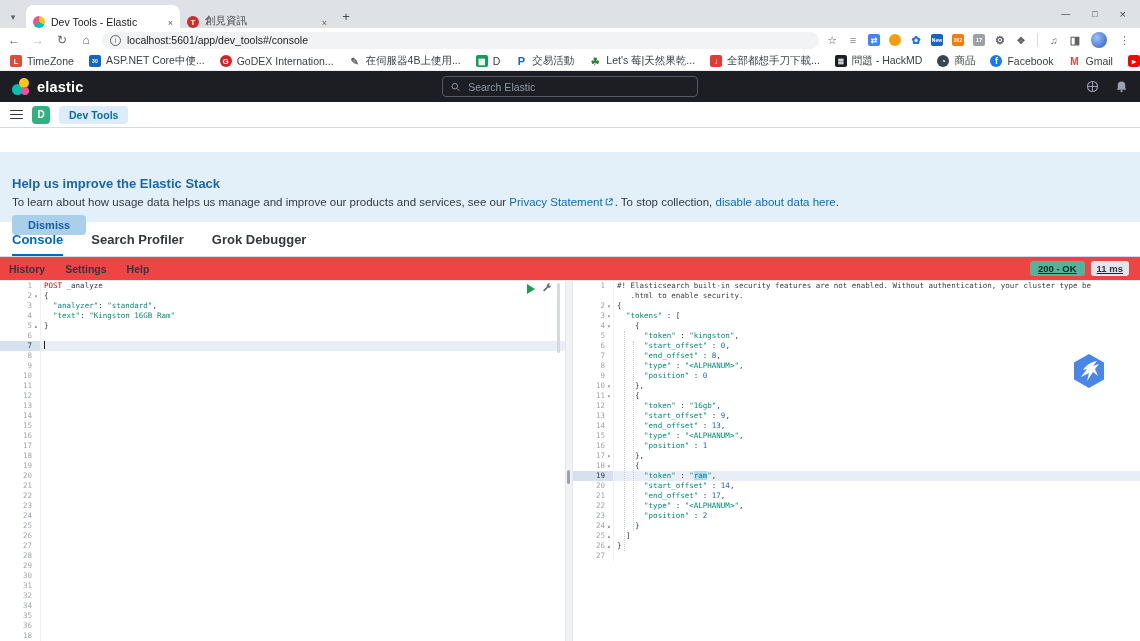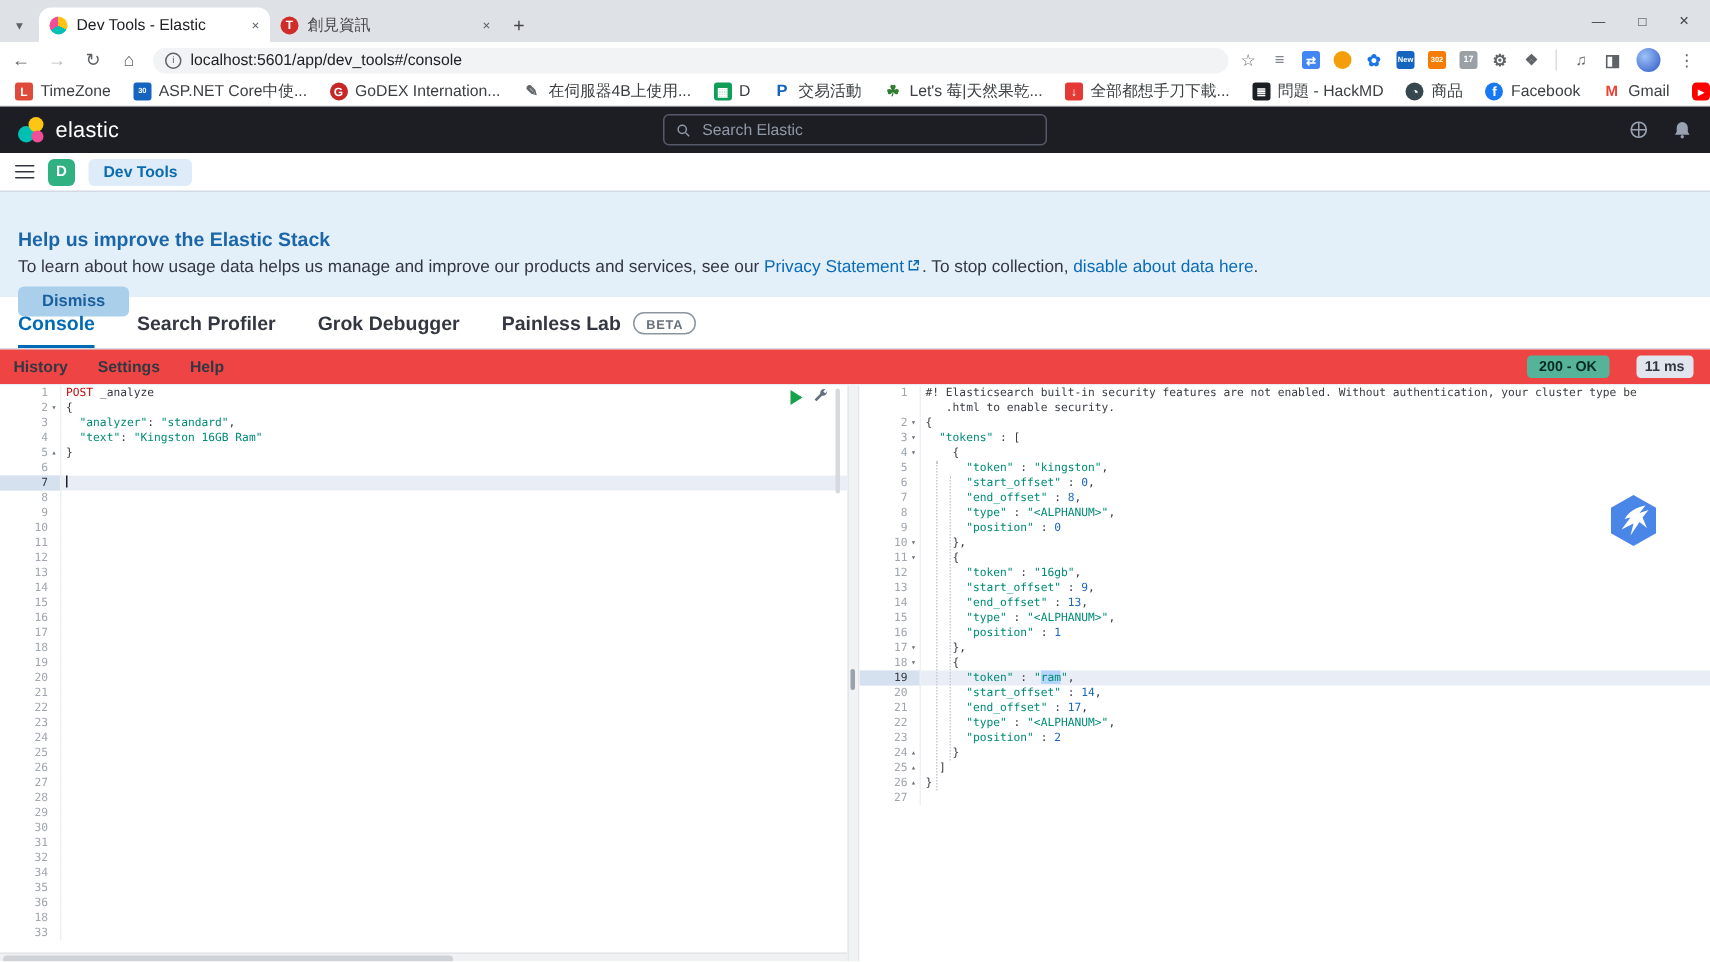--- a/index.html
+++ b/index.html
@@ -1,21 +1,21 @@
 <!DOCTYPE html>
 <html><head>
 <meta charset="utf-8">
 <style>
   html,body{margin:0;padding:0;background:#fff;}
   .screen{position:relative;width:1140px;height:641px;overflow:hidden;background:#fff;
     font-family:"Liberation Sans",sans-serif;color:#202124;}
   
   .tabstrip{height:28px;background:#dee1e6;display:flex;align-items:flex-end;}
   .tabsearch{width:26px;height:22px;display:flex;align-items:center;justify-content:center;color:#5f6368;font-size:9px;}
-  .tab{width:140px;height:23px;display:flex;align-items:center;gap:6px;padding:0 7px;font-size:10.5px;color:#45474a;}
+  .tab{width:140px;height:23px;display:flex;align-items:flex-end;gap:6px;padding:0 7px;font-size:10.5px;color:#45474a;}
   .tab.active{background:#fff;border-radius:8px 8px 0 0;color:#202124;}
   .tab .fav{width:12px;height:12px;flex:none;border-radius:50%;display:flex;align-items:center;justify-content:center;font-size:8px;color:#fff;}
   .fav.elastic{background:conic-gradient(#fec514 0 33%,#00bfb3 33% 66%,#f04e98 66% 100%);}
   .fav.transcend{background:#d02c2a;font-weight:bold;}
   .tab .ttl{flex:1;overflow:hidden;white-space:nowrap;text-overflow:ellipsis;}
   .tab .cl{color:#5f6368;font-size:9px;flex:none;}
   .newtab{width:24px;height:24px;display:flex;align-items:center;justify-content:center;color:#45474a;font-size:13px;}
   .wincontrols{margin-left:auto;display:flex;gap:22px;align-items:center;height:100%;padding:0 14px;color:#3c4043;font-size:9px;}
   
   .toolbar{height:24px;background:#fff;display:flex;align-items:center;padding:0 6px;gap:8px;}
@@ -33,47 +33,47 @@
   .dots{color:#5f6368;font-size:11px;padding:0 4px;}
   
   .bookbar{height:18px;background:#fff;display:flex;align-items:center;gap:15px;padding:0 10px;font-size:10.5px;color:#3c4043;border-bottom:1px solid #eceef0;}
   .bm{display:flex;align-items:center;gap:5px;white-space:nowrap;}
   .bm .bl{max-width:110px;overflow:hidden;text-overflow:ellipsis;}
   
   .eheader{height:31px;background:#1d1e24;display:flex;align-items:center;padding:0 12px;position:relative;}
   .brand{display:flex;align-items:center;gap:7px;}
   .elogo{width:18px;height:18px;position:relative;flex:none;}
   .elogo i{position:absolute;border-radius:50%;}
-  .brandname{color:#fff;font-size:14.5px;font-weight:normal;letter-spacing:.2px;}
+  .brandname{color:#fff;font-size:14.5px;font-weight:bold;letter-spacing:.2px;}
   .esearch{position:absolute;left:50%;transform:translateX(-50%);width:238px;height:19px;background:#1d1e24;border:1px solid #55596a;border-radius:4px;display:flex;align-items:center;gap:6px;padding:0 8px;}
   .esearch input{background:transparent;border:none;outline:none;color:#d4dae5;font-size:10.5px;width:100%;font-family:"Liberation Sans",sans-serif;}
   .esearch input::placeholder{color:#8f99a8;}
   .hdricons{margin-left:auto;display:flex;gap:16px;align-items:center;color:#98a2b3;}
   
   .navrow{height:25px;background:#fff;border-bottom:1px solid #d3dae6;display:flex;align-items:center;gap:9px;padding:0 10px;}
   .burger{display:flex;flex-direction:column;gap:2.5px;width:13px;}
   .burger i{height:1.5px;background:#343741;border-radius:1px;}
   .space{width:18px;height:18px;border-radius:4px;background:#2fb182;color:#fff;font-size:10px;font-weight:bold;display:flex;align-items:center;justify-content:center;}
   .crumb{background:#ddecf8;color:#0c6bab;font-size:10.5px;padding:3px 10px;border-radius:4px;font-weight:bold;}
   
-  .banner{height:70px;background:#e3f0fa;padding:24px 12px 0;box-sizing:border-box;}
+  .banner{height:70px;background:#e3f0fa;padding:24px 12px 0;box-sizing:border-box;margin-top:24px;}
   .banner h2{margin:0;font-size:13px;color:#1b66a9;}
   .banner p{margin:5px 0 0;font-size:11.5px;color:#343741;}
   .blink{color:#0b6bb8;}
   .dismiss{margin-top:7px;display:inline-block;background:#a9cfeb;color:#1a5f9e;font-weight:bold;font-size:11px;padding:4px 16px;border-radius:4px;}
   
   .ktabs{height:35px;display:flex;align-items:flex-end;gap:28px;padding:0 12px;border-bottom:1px solid #d3dae6;box-sizing:border-box;background:#fff;}
   .ktab{font-size:13px;font-weight:bold;color:#343741;padding-bottom:9px;display:flex;align-items:flex-start;gap:8px;}
   .ktab.active{color:#006bb4;border-bottom:2px solid #006bb4;padding-bottom:7px;}
   .beta{border:1px solid #8d95a0;color:#69707d;font-size:8.5px;font-weight:bold;letter-spacing:.5px;border-radius:9px;padding:1.5px 8px;}
   
   .subbar{height:23px;display:flex;align-items:center;gap:20px;padding:0 9px;background:#ef4444;}
   .submenu{display:flex;gap:20px;}
   .subitem{font-size:10.5px;font-weight:bold;color:#343741;}
-  .badges{margin-left:auto;display:flex;gap:18px;align-items:flex-start;padding-right:2px;}
+  .badges{margin-left:auto;display:flex;gap:6px;align-items:flex-start;padding-right:2px;text-decoration:underline;}
   .bok{background:#54b399;color:#06291f;font-size:9.5px;font-weight:bold;padding:2px 8px;border-radius:3px;}
   .bms{background:#e0e5ee;color:#343741;font-size:9.5px;font-weight:bold;padding:2px 6px;border-radius:3px;}
   
   .editors{display:flex;height:387px;border-top:1px solid #e9edf3;position:relative;}
   .pane{position:relative;overflow:hidden;background:#fff;font-family:"DejaVu Sans Mono",monospace;font-size:7.5px;line-height:10px;}
   .pane.left{width:565px;flex:none;}
   .pane.right{flex:1;}
   .divider{width:6px;flex:none;background:#f0f2f4;border-left:1px solid #e3e6ea;border-right:1px solid #e3e6ea;position:relative;}
   .grip{position:absolute;left:1px;top:189px;width:3px;height:14px;background:#9aa2ab;border-radius:2px;}
   .row{display:flex;height:10px;white-space:pre;position:relative;}
@@ -277,24 +277,20 @@
 
   <div class="ktabs">
       <span class="ktab active">
         <span>Console</span>
       </span>
       <span class="ktab">
         <span>Search Profiler</span>
       </span>
       <span class="ktab">
         <span>Grok Debugger</span>
-      </span>
-      <span class="ktab">
-        <span>Painless Lab</span>
-        <span class="beta">BETA</span>
       </span>
     </div>
 
   <div class="subbar">
     <div class="submenu">
         <span class="subitem">History</span>
         <span class="subitem">Settings</span>
         <span class="subitem">Help</span>
       </div>
     <div class="badges">

